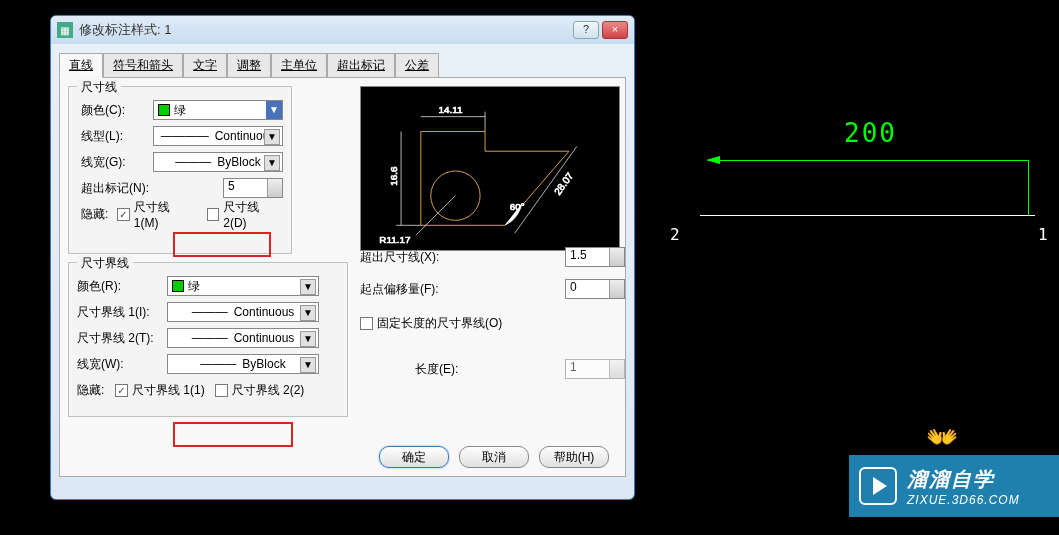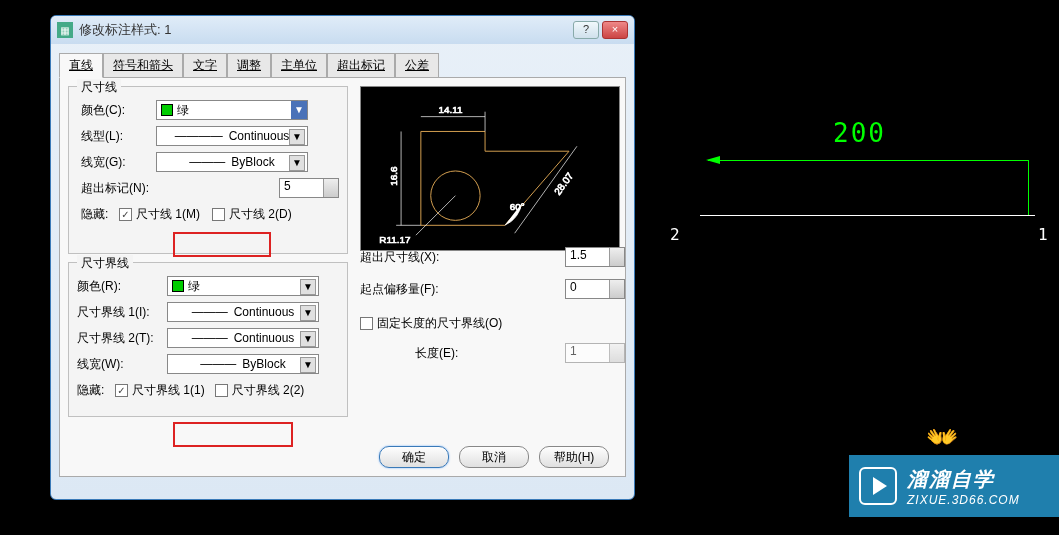--- a/index.html
+++ b/index.html
@@ -21,21 +21,21 @@
     .win-btn { width: 26px; height: 18px; border: 1px solid #8aa; border-radius: 3px; background: linear-gradient(#f0f8fc,#d0e0ec); font-size: 11px; text-align:center; line-height:15px; cursor:pointer; }
     .win-close { background: linear-gradient(#e88,#c44); color: #fff; border-color:#a33; }
     
     .tabs { display: flex; padding: 8px 8px 0 8px; gap: 0; font-size: 12px; text-decoration: underline; }
     .tab { padding: 3px 9px; background: #e8e8e8; border: 1px solid #aaa; border-bottom: none; cursor:pointer; position:relative; top:1px; }
     .tab.active { background: #f8f8f8; border-bottom: 1px solid #f8f8f8; z-index:2; }
     .tab-content { margin: 0 8px 8px 8px; background: #f8f8f8; border: 1px solid #aaa; padding: 8px; height: 400px; position:relative; }
     
     .groupbox { border: 1px solid #c0c0c0; padding: 8px; margin-bottom: 8px; position: relative; font-size: 12px; background:#f4f4f4; }
     .groupbox-title { position: absolute; top: -8px; left: 8px; background: #f4f4f4; padding: 0 4px; }
-    .group1 { width: 280px; height: 168px; padding-left: 12px; }
+    .group1 { width: 224px; height: 168px; padding-left: 12px; }
     .group2 { width: 280px; height: 155px; }
     .rightcol { position:absolute; left: 300px; top: 164px; width: 265px; font-size:12px; }
     .preview { position: absolute; left: 300px; top: 8px; width: 260px; height: 165px; border: 1px solid #888; background: #000; }
     
     .row { display: flex; align-items: center; margin: 4px 0; height: 22px; }
     .row-label { width: 75px; }
     .row-label2 { width: 90px; }
     
     .combo { flex: 1; height: 20px; border: 1px solid #888; background: #fff; display:flex; align-items:center; padding:0 4px; font-size:12px; position:relative; min-width:130px; max-width:152px;}
     .combo::after { content:"▼"; position:absolute; right:2px; top:2px; font-size:10px; background:#e0e0e0; width:14px; text-align:center; height:14px; line-height:14px; border:1px solid #999;}
@@ -196,41 +196,41 @@
       </div>
       <div class="row" style="margin-top:10px;">
         <span style="width:100px">起点偏移量(F):</span>
         <span style="flex:1"></span>
         <div class="spinner"><span>0</span><span class="spinbtn" style="top:1px">▴</span><span class="spinbtn" style="bottom:1px">▾</span></div>
       </div>
       <div class="row" style="margin-top:12px;">
         <span class="checkbox"></span>
         <span>固定长度的尺寸界线(O)</span>
       </div>
-      <div class="row" style="margin-top:8px;align-items:center;">
+      <div class="row" style="margin-top:24px;align-items:center;">
         <span style="width:55px"></span>
         <span style="width:60px">长度(E):</span>
         <span style="flex:1"></span>
         <div class="spinner" style="opacity:.6"><span>1</span><span class="spinbtn" style="top:1px">▴</span><span class="spinbtn" style="bottom:1px">▾</span></div>
       </div>
     </div>
 
     <div class="red-box red1"></div>
     <div class="red-box red2"></div>
 
     <div class="dialog-buttons">
       <button class="dlg-btn default">确定</button>
       <button class="dlg-btn">取消</button>
       <button class="dlg-btn">帮助(H)</button>
     </div>
   </div>
 </div>
 
 <div class="cad-area">
-  <span class="dim-text" style="left:193px; top:118px;">200</span>
+  <span class="dim-text" style="left:204px; top:118px;">200</span>
   <div class="dim-line" style="left:68px; top:160px; width:320px;"></div>
   <div class="arrow-l" style="left:66px; top:156px;"></div>
   <div class="ext-line" style="left:388px; top:160px; height:55px;"></div>
   <div class="base-line" style="left:60px; top:215px; width:335px;"></div>
   <span class="dim-num" style="left:30px; top:225px;">2</span>
   <span class="dim-num" style="left:398px; top:225px;">1</span>
 
   <span class="hands">👐</span>
   <span class="jname">j</span>
   <div class="watermark">

